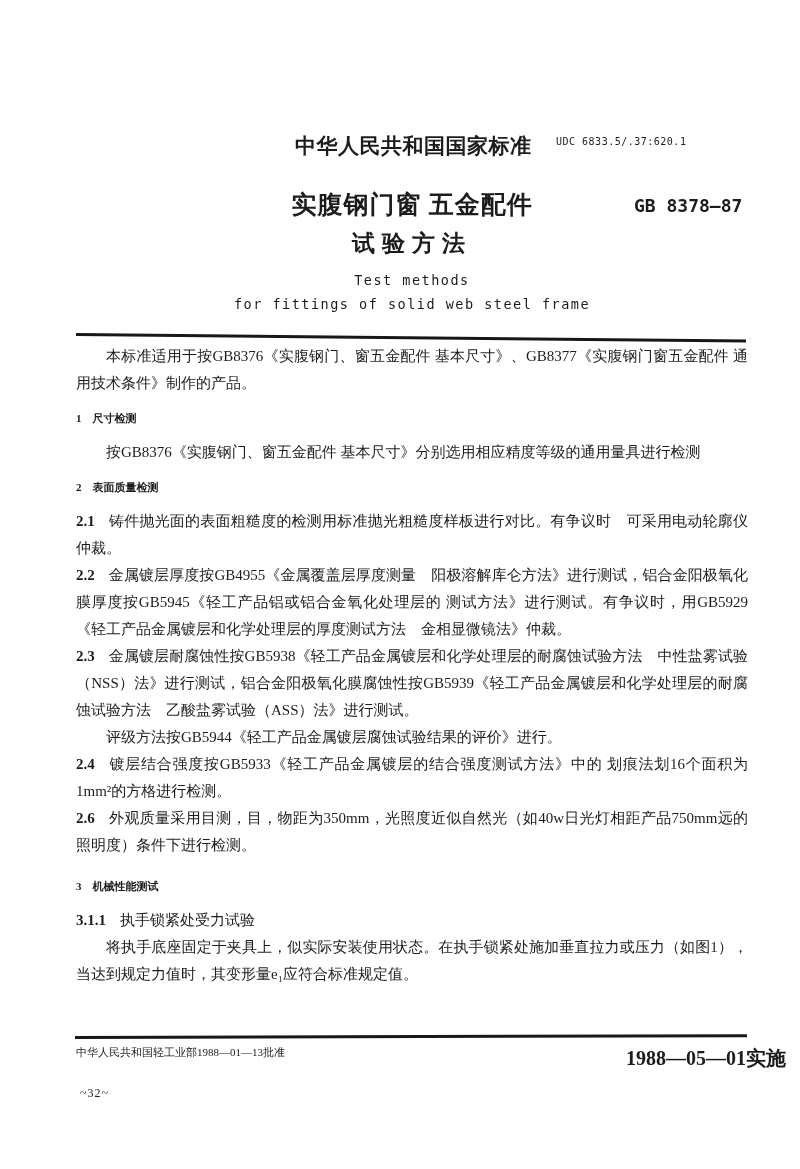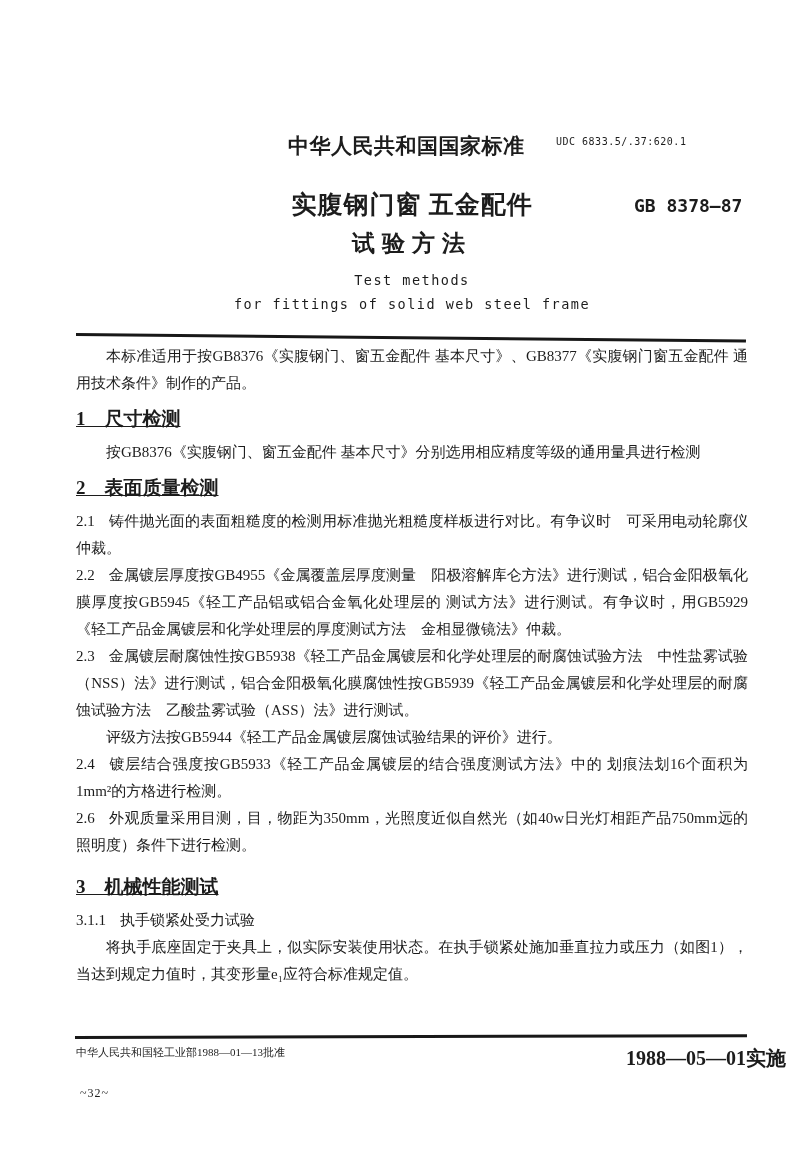--- a/index.html
+++ b/index.html
@@ -12,21 +12,21 @@
     width: 800px;
     height: 1169px;
     background: #ffffff;
     color: #1c1c1c;
     font-family: "Liberation Serif", serif;
     overflow: hidden;
   }
   
   .std-label {
     position: absolute;
-    left: 288px;
+    left: 295px;
     top: 132px;
     font-size: 21px;
     font-weight: bold;
     letter-spacing: 0.5px;
     white-space: nowrap;
   }
   .udc {
     position: absolute;
     left: 556px;
     top: 136px;
@@ -99,28 +99,27 @@
     font-size: 15px;
     line-height: 27px;
     text-align: justify;
   }
   .doc-body p { margin: 0; }
   .indent { text-indent: 2em; }
   .para { margin-bottom: 2px; }
   .intro { margin-bottom: 8px; }
   .sec-heading {
     font-weight: bold;
-    font-size: 19px;
+    font-size: 11px;
     margin: 0;
     padding: 8px 0 7px 0;
     text-indent: 0;
-    text-decoration: underline;
   }
   .item-num {
-    font-weight: normal;
+    font-weight: bold;
     padding-right: 14px;
   }
   .sub-line { margin: 0; }
   .mech-gap { padding-top: 14px; }
 
   
   .footer-rule {
     position: absolute;
     left: 75px;
     top: 1036px;

